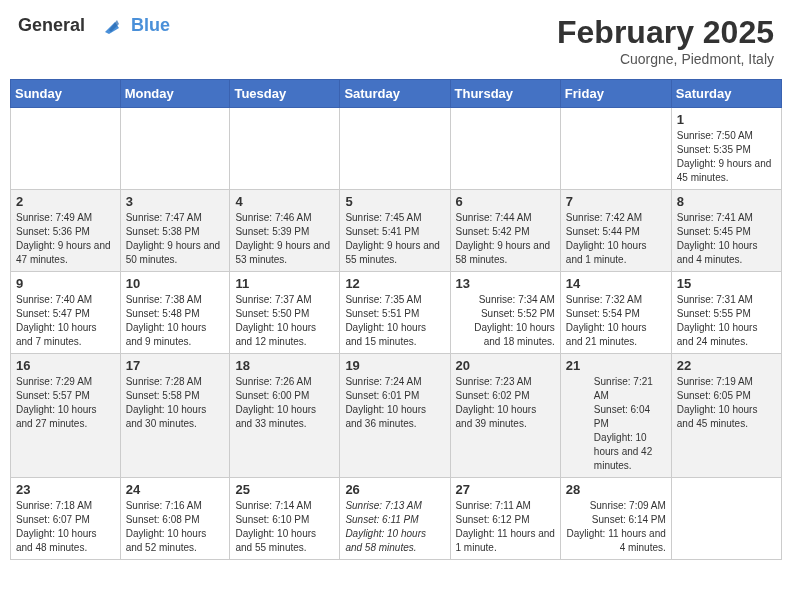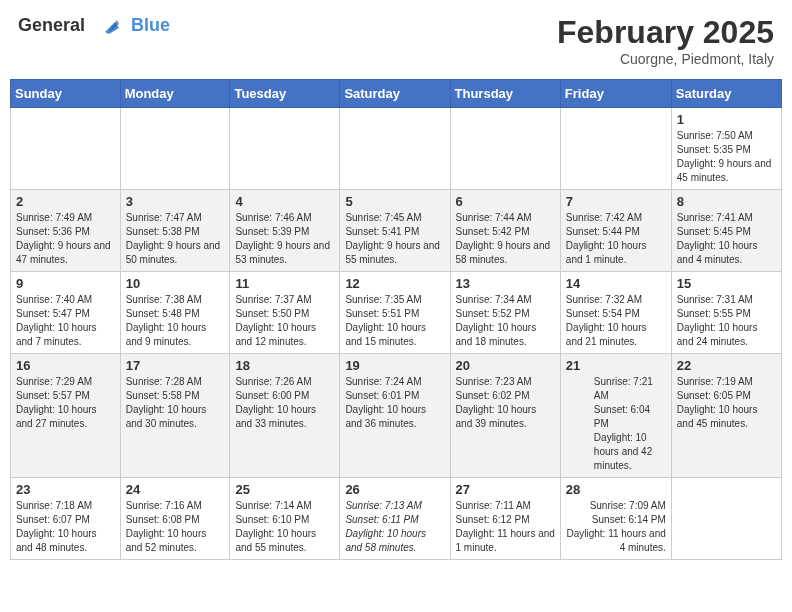--- a/index.html
+++ b/index.html
@@ -188,21 +188,21 @@
 Daylight: 10 hours and 12 minutes.</div>
         </td>
         <td>
           <span class="day-number">12</span>
           <div class="day-info" style="white-space: pre-line;">Sunrise: 7:35 AM
 Sunset: 5:51 PM
 Daylight: 10 hours and 15 minutes.</div>
         </td>
         <td>
           <span class="day-number">13</span>
-          <div class="day-info" style="white-space: pre-line;">Sunrise: 7:34 AM
+          <div class="day-info" style="white-space: pre-line; text-align: right;">Sunrise: 7:34 AM
 Sunset: 5:52 PM
 Daylight: 10 hours and 18 minutes.</div>
         </td>
         <td>
           <span class="day-number">14</span>
           <div class="day-info" style="white-space: pre-line;">Sunrise: 7:32 AM
 Sunset: 5:54 PM
 Daylight: 10 hours and 21 minutes.</div>
         </td>
         <td>

